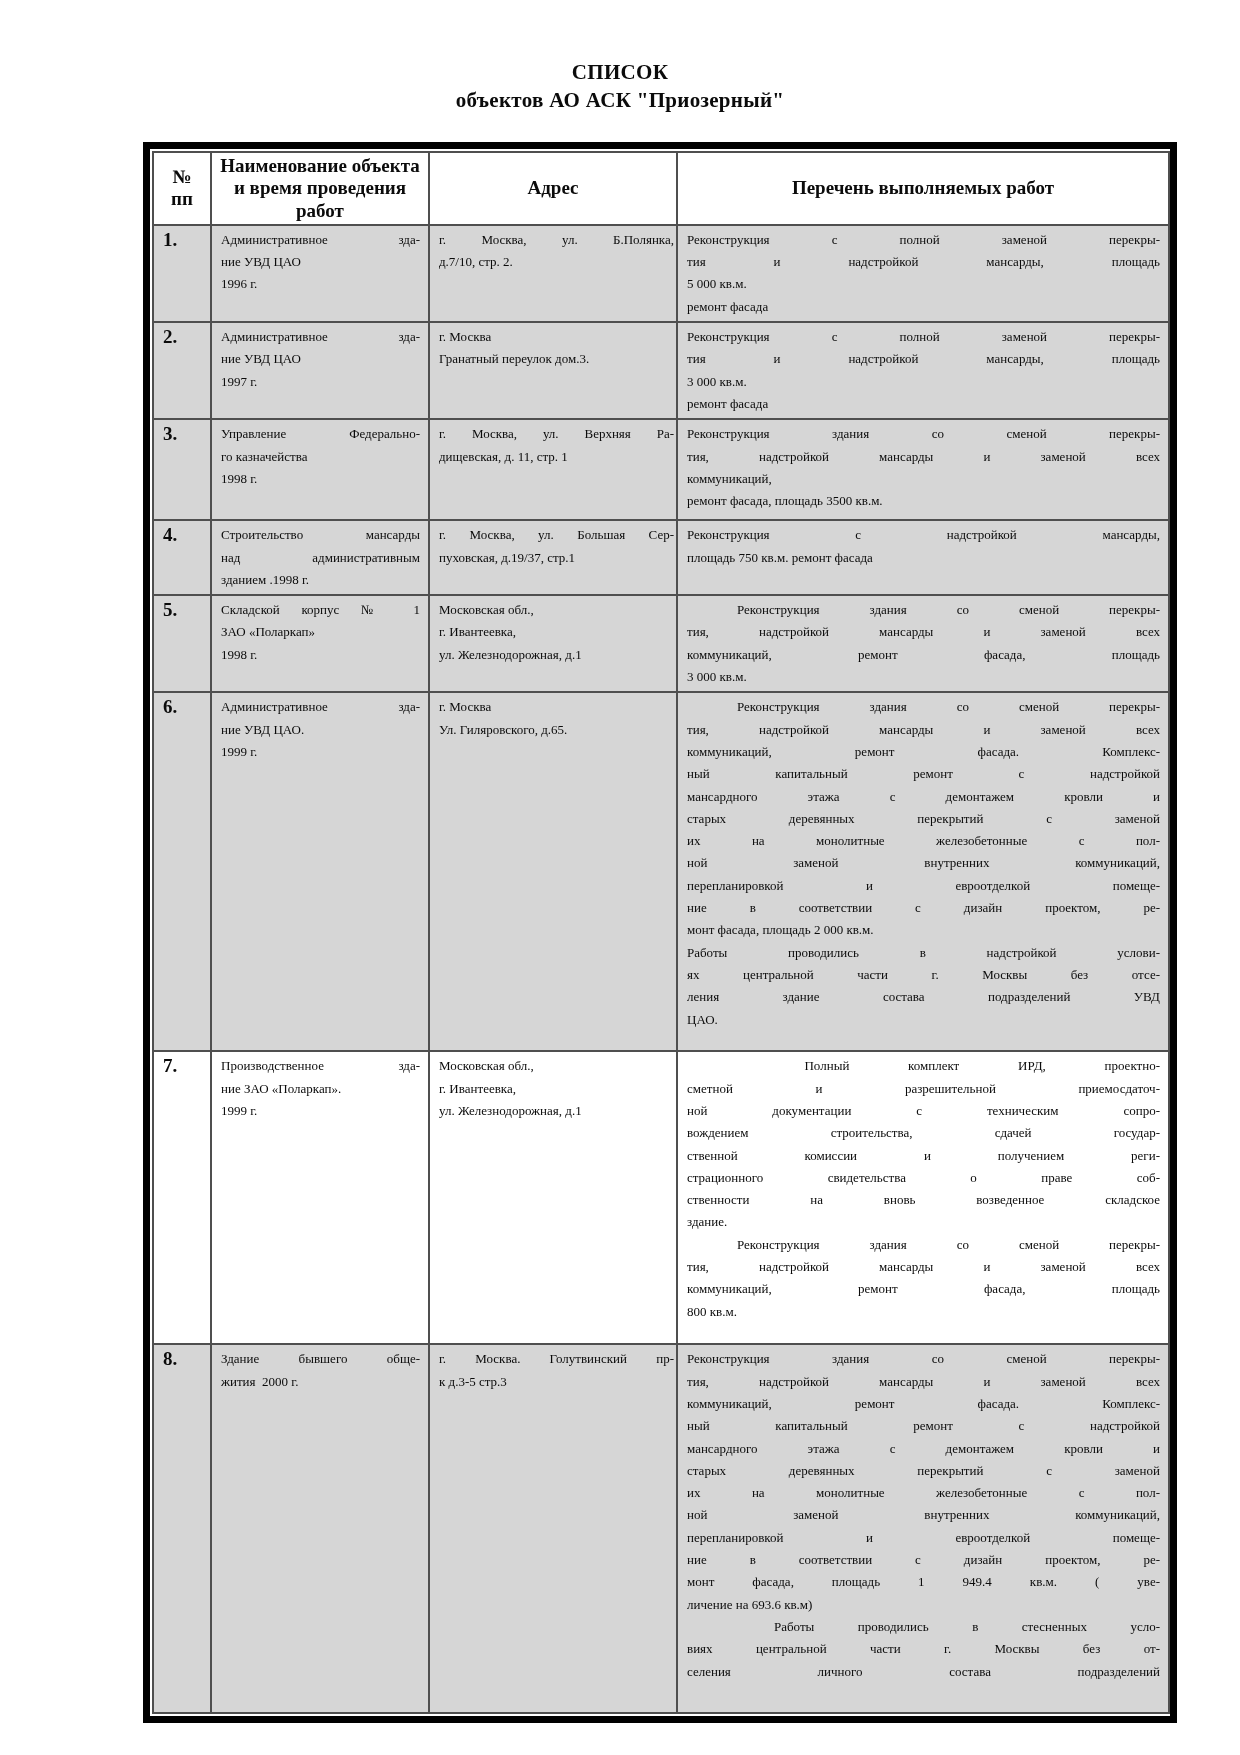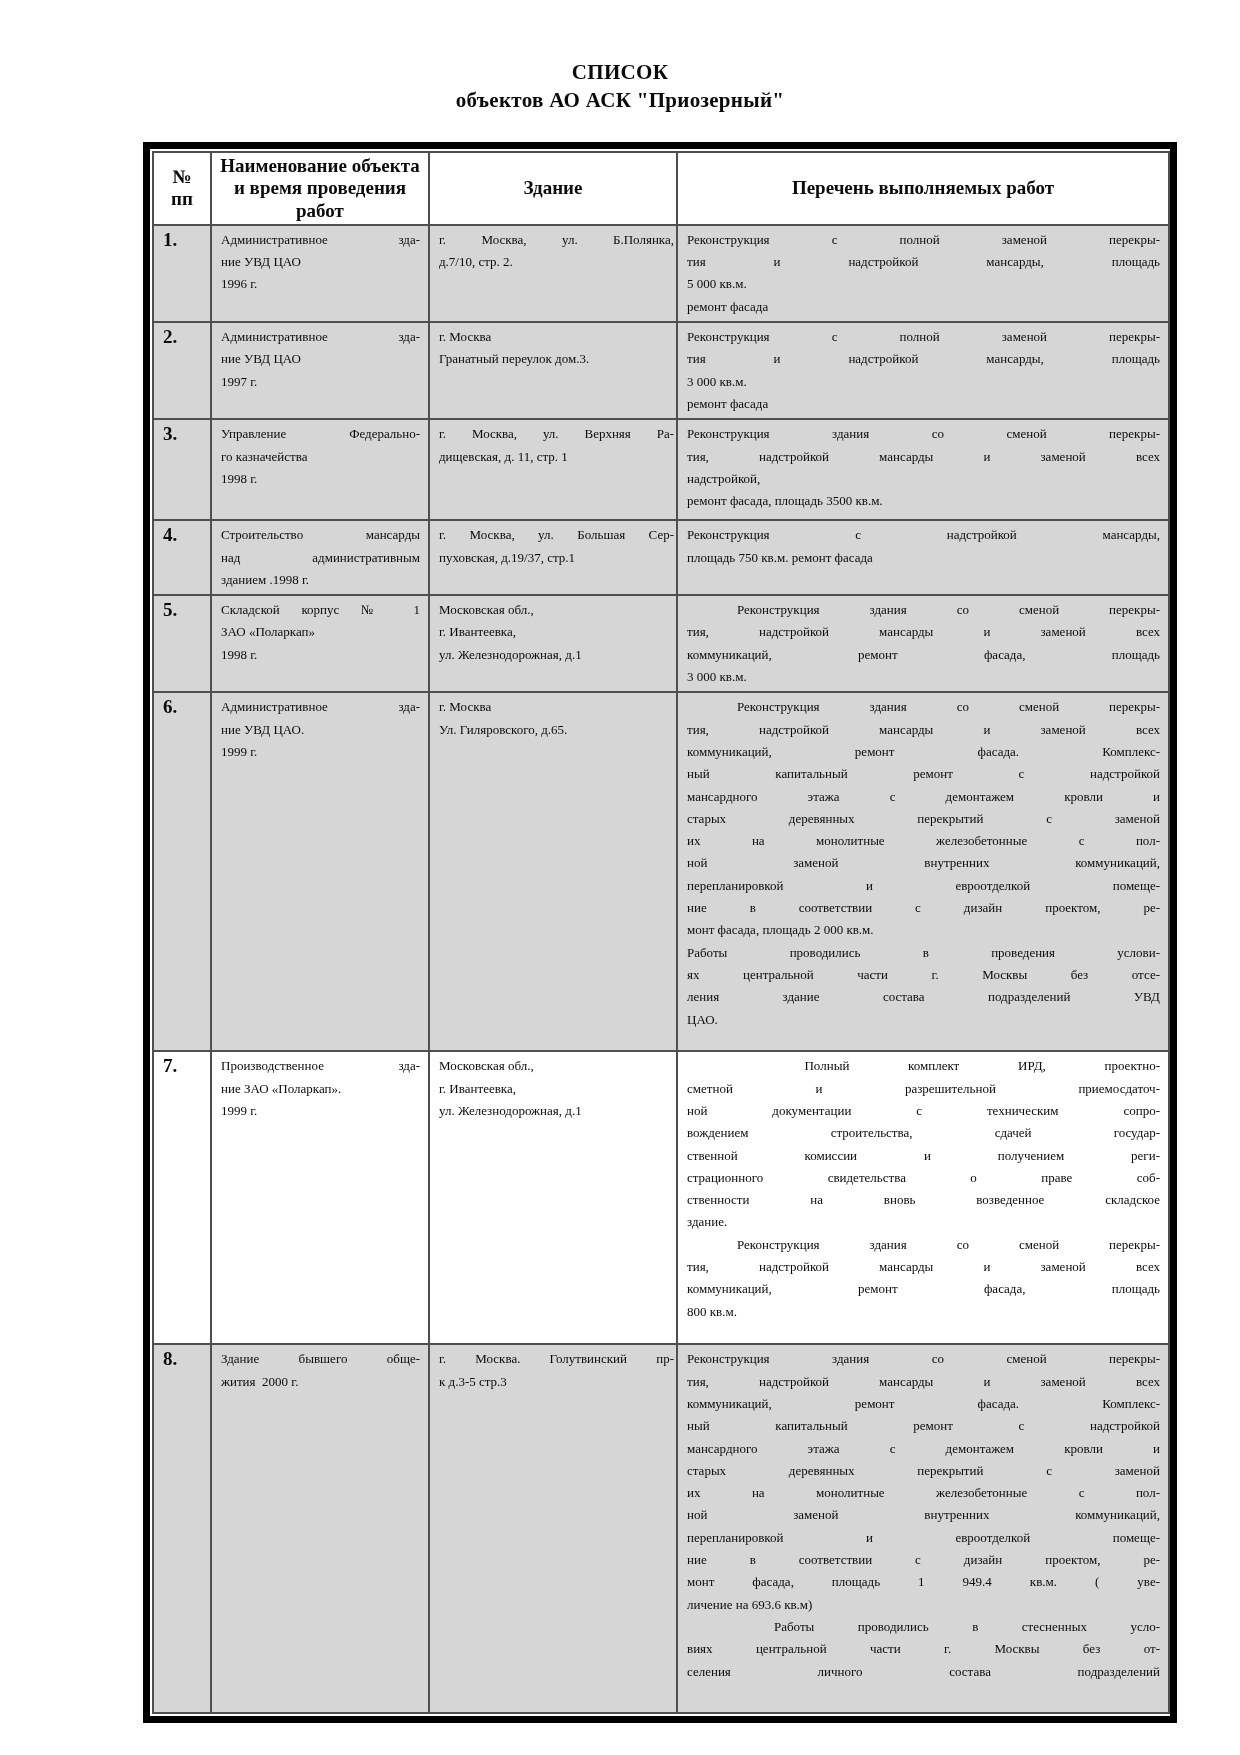--- a/index.html
+++ b/index.html
@@ -102,21 +102,21 @@
         <col style="width:248px">
         <col style="width:492px">
       </colgroup>
       <thead>
         <tr>
           <th>№
 пп</th>
           <th>Наименование объекта
 и время проведения
 работ</th>
-          <th>Здание</th>
+          <th>Адрес</th>
           <th>Перечень выполняемых работ</th>
         </tr>
       </thead>
       <tbody>
           <tr class="shaded">
             <td class="c-num">1.</td>
             <td class="c-name">
               <div class="ln j">Административное зда-</div>
               <div class="ln">ние УВД ЦАО</div>
               <div class="ln">1996 г.</div>
@@ -157,21 +157,21 @@
               <div class="ln">го казначейства</div>
               <div class="ln">1998 г.</div>
             </td>
             <td class="c-addr">
               <div class="ln j">г. Москва, ул. Верхняя Ра-</div>
               <div class="ln">дищевская, д. 11, стр. 1</div>
             </td>
             <td class="c-works">
               <div class="ln j">Реконструкция здания со сменой перекры-</div>
               <div class="ln j">тия, надстройкой мансарды и заменой всех</div>
-              <div class="ln">надстройкой,</div>
+              <div class="ln">коммуникаций,</div>
               <div class="ln">ремонт фасада, площадь 3500 кв.м.</div>
             </td>
           </tr>
           <tr class="shaded">
             <td class="c-num">4.</td>
             <td class="c-name">
               <div class="ln j">Строительство мансарды</div>
               <div class="ln j">над административным</div>
               <div class="ln">зданием .1998 г.</div>
             </td>
@@ -219,21 +219,21 @@
               <div class="ln j">тия, надстройкой мансарды и заменой всех</div>
               <div class="ln j">коммуникаций, ремонт фасада. Комплекс-</div>
               <div class="ln j">ный капитальный ремонт с надстройкой</div>
               <div class="ln j">мансардного этажа с демонтажем кровли и</div>
               <div class="ln j">старых деревянных перекрытий с заменой</div>
               <div class="ln j">их на монолитные железобетонные с пол-</div>
               <div class="ln j">ной заменой внутренних коммуникаций,</div>
               <div class="ln j">перепланировкой и евроотделкой помеще-</div>
               <div class="ln j">ние в соответствии с дизайн проектом, ре-</div>
               <div class="ln">монт фасада, площадь 2 000 кв.м.</div>
-              <div class="ln j">Работы проводились в проведения услови-</div>
+              <div class="ln j">Работы проводились в надстройкой услови-</div>
               <div class="ln j">ях центральной части г. Москвы без отсе-</div>
               <div class="ln j">ления здание состава подразделений УВД</div>
               <div class="ln">ЦАО.</div>
             </td>
           </tr>
           <tr>
             <td class="c-num">7.</td>
             <td class="c-name">
               <div class="ln j">Производственное зда-</div>
               <div class="ln">ние ЗАО «Поларкап».</div>

